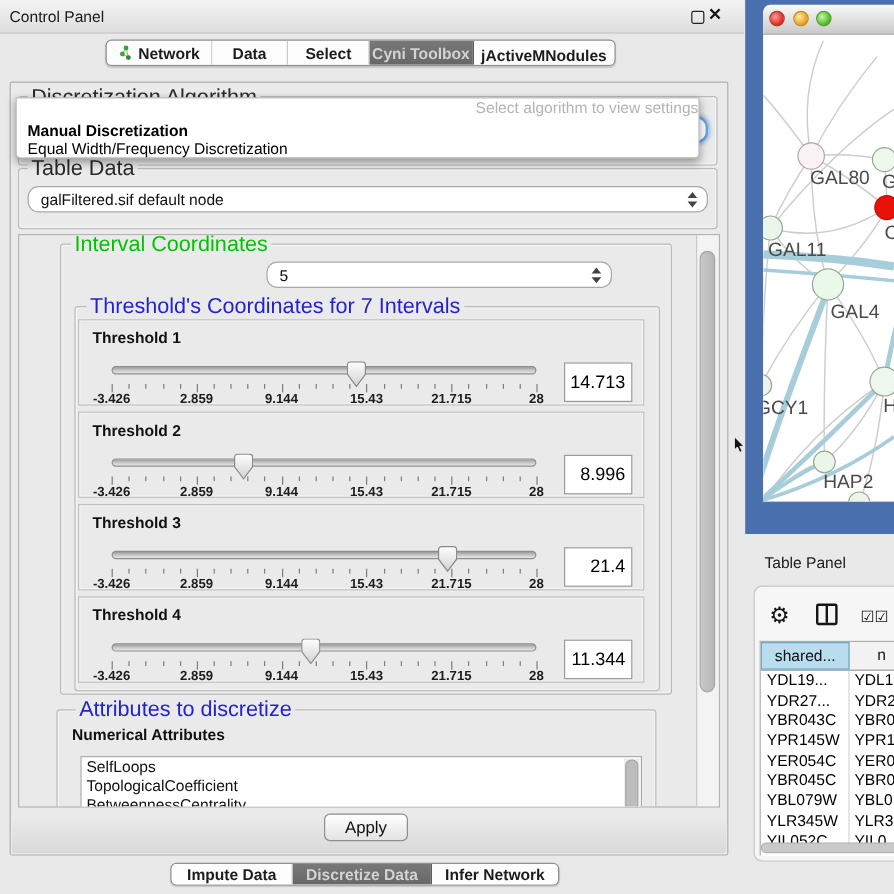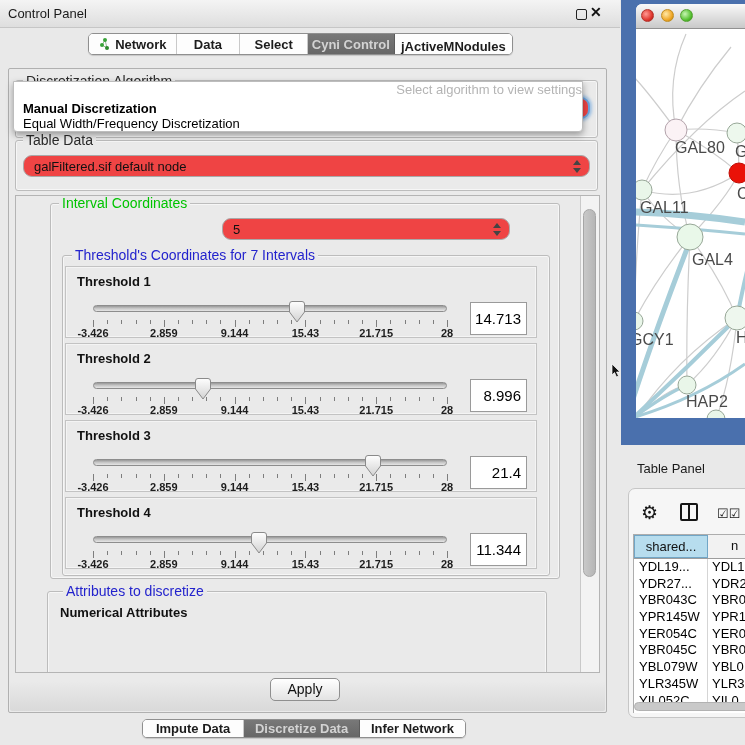--- a/index.html
+++ b/index.html
@@ -20,26 +20,26 @@
   .tabstrip .seg { font-size:13px; font-weight:bold; color:#1c1c1c; text-align:center; background:#fdfdfd; border-right:1px solid #c9c9c9; display:flex; align-items:center; justify-content:center; gap:5px; }
   .tabstrip .seg:last-child { border-right:none; }
   .tabstrip .seg.sel { background:linear-gradient(#787878,#676767); color:#d3d3d3; border-right:1px solid #5c5c5c; }
   .top-tabs { left:88px; top:33px; width:425px; height:22px; }
   .bottom-tabs { left:142px; top:719px; width:324px; height:19px; }
 
   
   .content-panel { left:8px; top:68px; width:599px; height:645px; border:1px solid #b0b0b0; background:#eaeaea; border-radius:2px; }
 
   .group { position:absolute; border:1px solid #bcbcbc; border-radius:3px; box-shadow:inset 0 0 0 1px #f6f6f6; }
-  .gtitle { position:absolute; font-size:14px; background:#eaeaea; padding:0 3px; line-height:14px; white-space:nowrap; }
+  .gtitle { position:absolute; font-size:18px; background:#eaeaea; padding:0 3px; line-height:14px; white-space:nowrap; }
   .gtitle.green { color:#00c400; }
   .gtitle.blue { color:#2323cd; }
   .gtitle.dark { color:#2a2a2a; }
 
-  .combo { position:absolute; background:#ef4444; border:1px solid #a9a9a9; border-radius:9px; font-size:13px; color:#111; }
+  .combo { position:absolute; background:#ffffff; border:1px solid #a9a9a9; border-radius:9px; font-size:13px; color:#111; }
   .combo .cv { position:absolute; left:10px; top:3px; }
   .arrows { position:absolute; right:8px; top:4px; width:8px; }
   .arrows .up, .arrows .dn { display:block; width:0; height:0; border-left:4px solid transparent; border-right:4px solid transparent; }
   .arrows .up { border-bottom:5px solid #444; margin-bottom:3px; }
   .arrows .dn { border-top:5px solid #444; }
   .combo.focusring { border:2px solid #6ba3dd; box-shadow:0 0 3px 2px rgba(100,160,220,.55); }
 
   
   .popup { position:absolute; left:4px; top:12px; width:570px; height:51px; background:#fff; border:1px solid #bdbdbd; border-radius:0 0 4px 4px; box-shadow:0 3px 7px rgba(0,0,0,.35); z-index:20; font-size:13px; }
   .popup .ph { position:absolute; top:0; left:0; width:100%; text-align:right; color:#b4b4b4; }
@@ -130,21 +130,21 @@
           </svg>
           <span>Network</span>
         </div>
         <div class="seg" style="width: 64px;">
           <span>Data</span>
         </div>
         <div class="seg" style="width: 68px;">
           <span>Select</span>
         </div>
         <div class="seg sel" style="width: 87px;">
-          <span>Cyni Control</span>
+          <span>Cyni Toolbox</span>
         </div>
         <div class="seg" style="width: 118px; align-items: flex-end;">
           <span>jActiveMNodules</span>
         </div>
       </div>
 
     <div class="abs content-panel">
 
       <div class="group" style="left:6px;top:11px;width:583px;height:58px;"></div>
       <span class="gtitle dark" style="left:14px;top:5px;">Discretization Algorithm</span>
@@ -370,20 +370,28 @@
                   </defs>
                   <path d="M3,0.5 h10 a2.5,2.5 0 0 1 2.5,2.5 v8 L8,21 L0.5,11 v-8 A2.5,2.5 0 0 1 3,0.5 z" fill="url(#tg)" stroke="#8a8a8a"></path>
                 </svg></div>
               <div class="tvalue">11.344</div>
             </div>
           </div>
 
         <div class="group" style="left:31px;top:395px;width:500px;height:110px;"></div>
         <span class="gtitle blue" style="left:47px;top:388px;">Attributes to discretize</span>
         <span class="attr-sub" style="left:44px;top:409px;">Numerical Attributes</span>
+        <div class="attrlist" id="attrList" style="left:51px;top:434px;width:468px;height:80px;">
+          <div class="alist-sb">
+              <div class="th"></div>
+            </div>
+        <div class="it">SelfLoops</div>
+            <div class="it">TopologicalCoefficient</div>
+            <div class="it">BetweennessCentrality</div>
+          </div>
 
         <div class="vsb-track">
             <div class="vsb-thumb"></div>
           </div>
       </div>
 
       <div class="apply-band"></div>
       <div class="abs apply-btn">Apply</div>
     </div>
 

